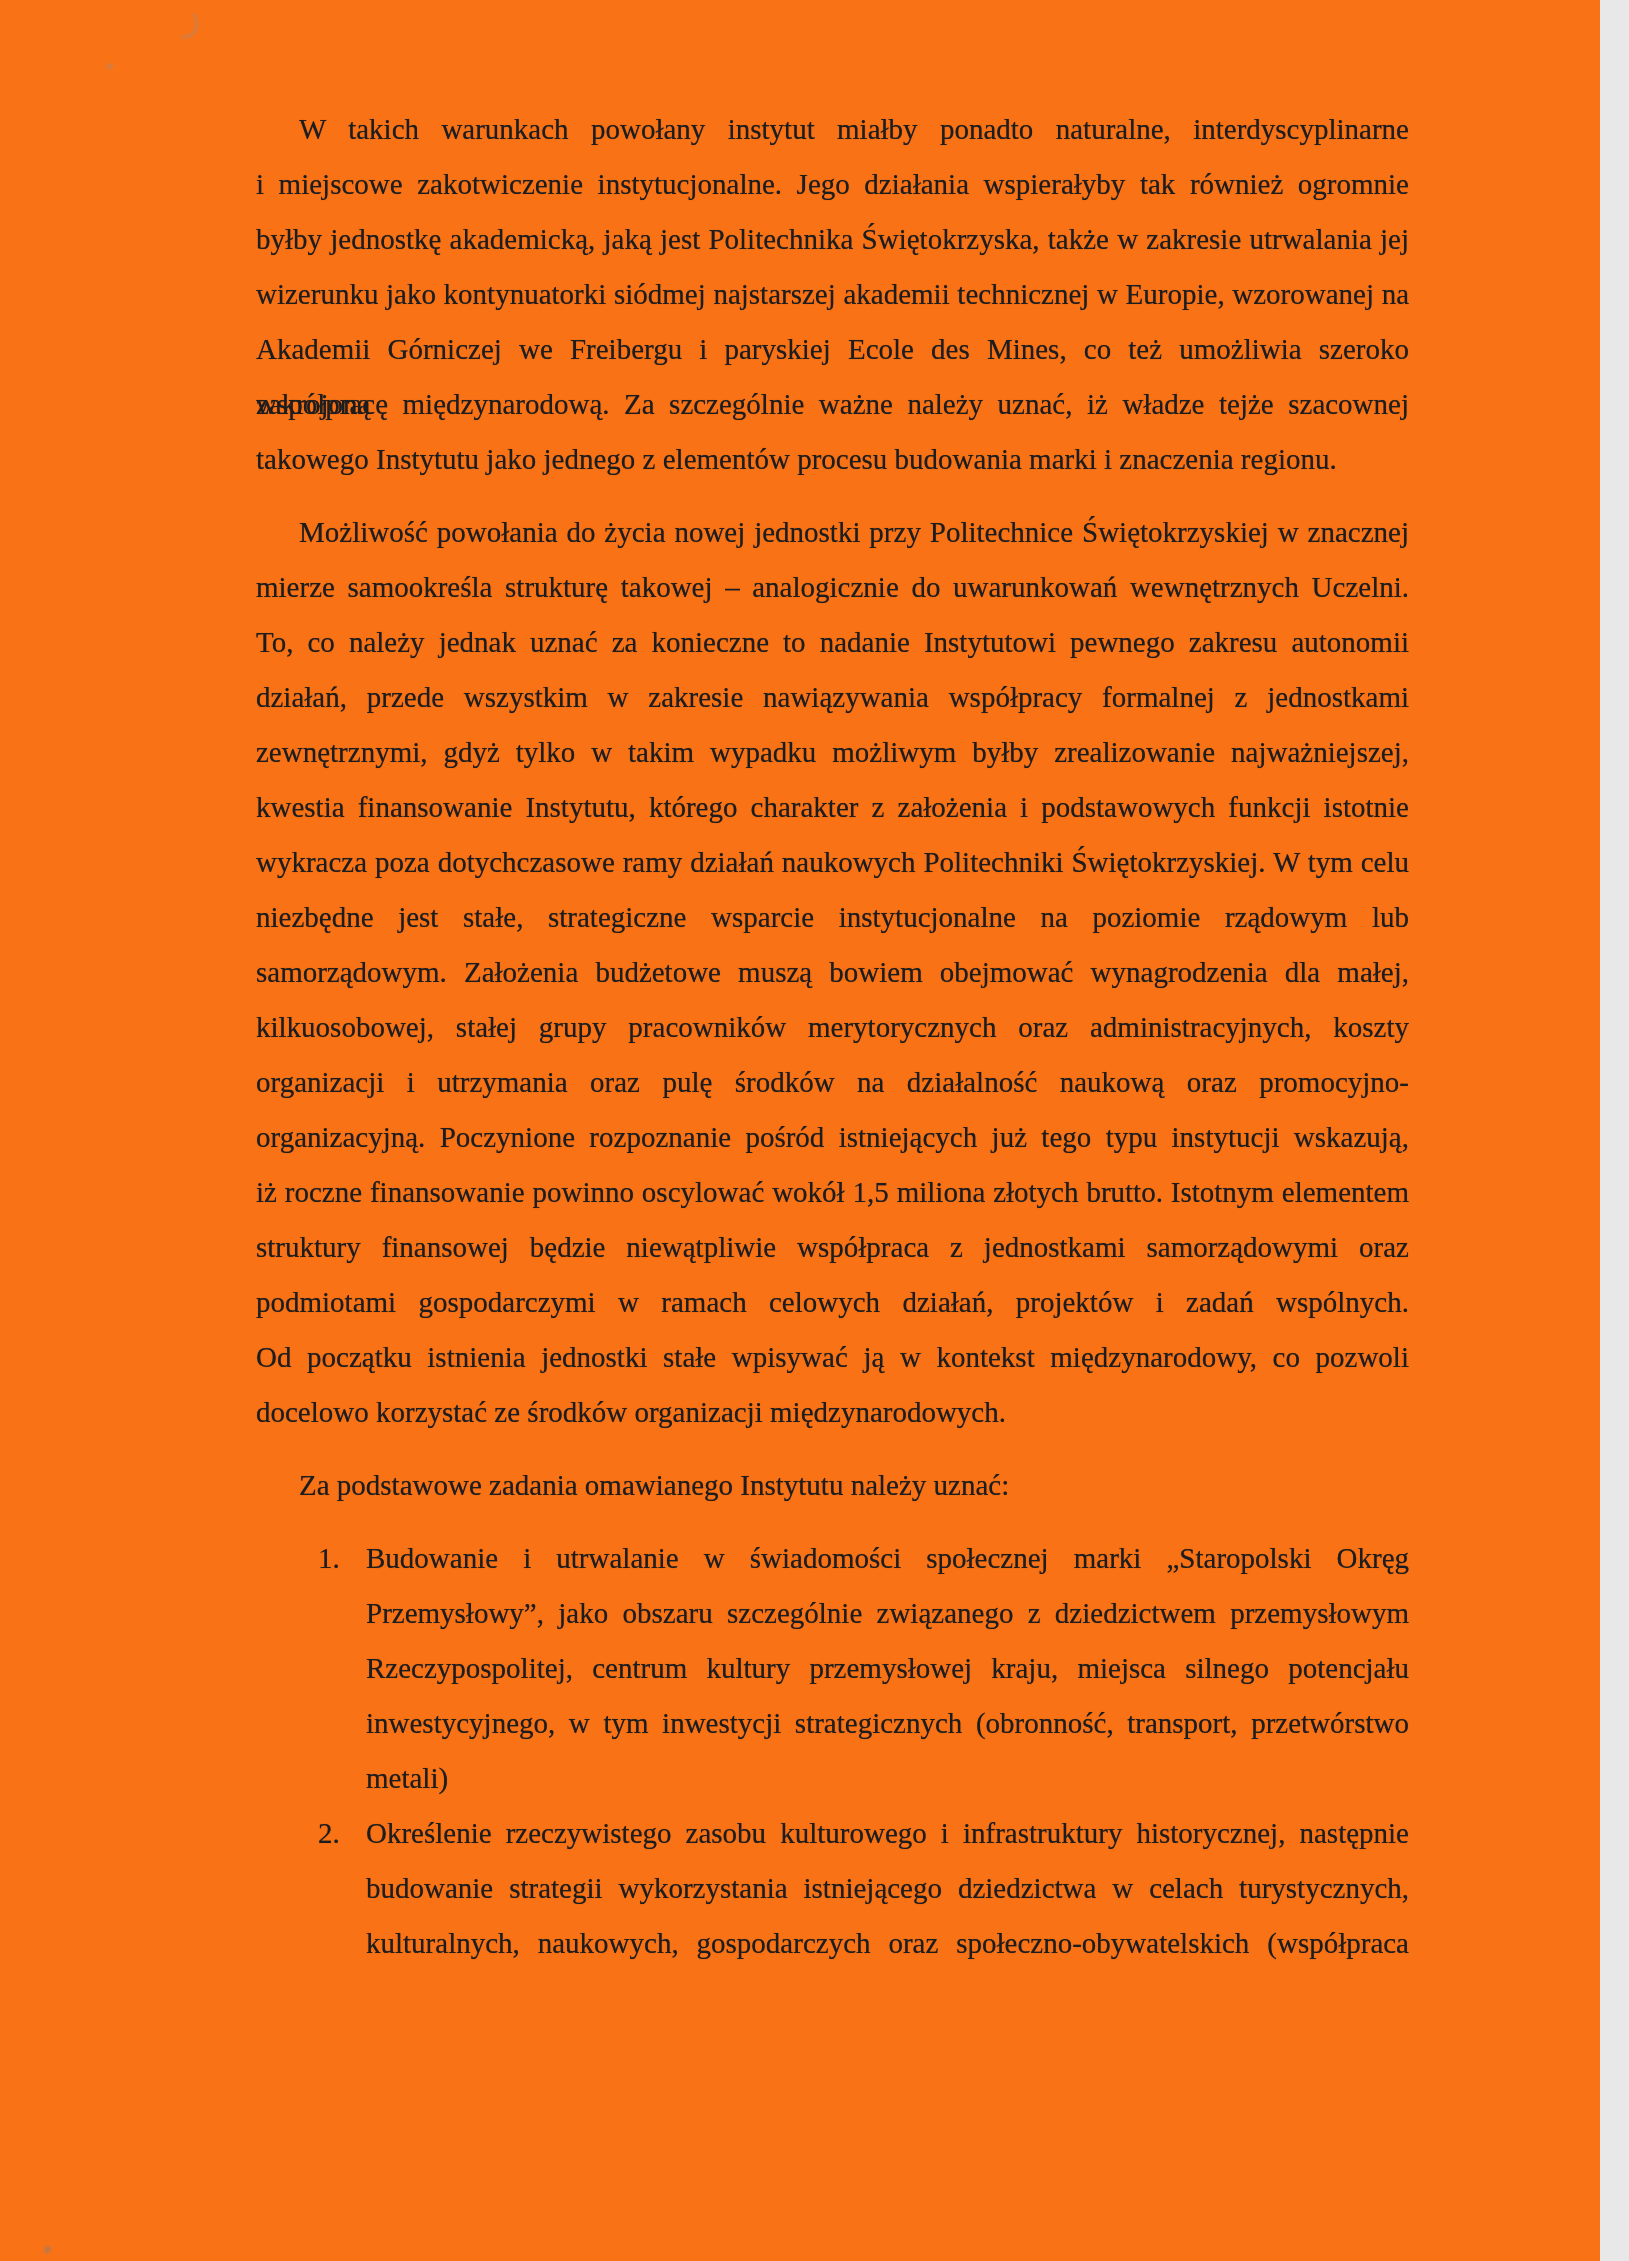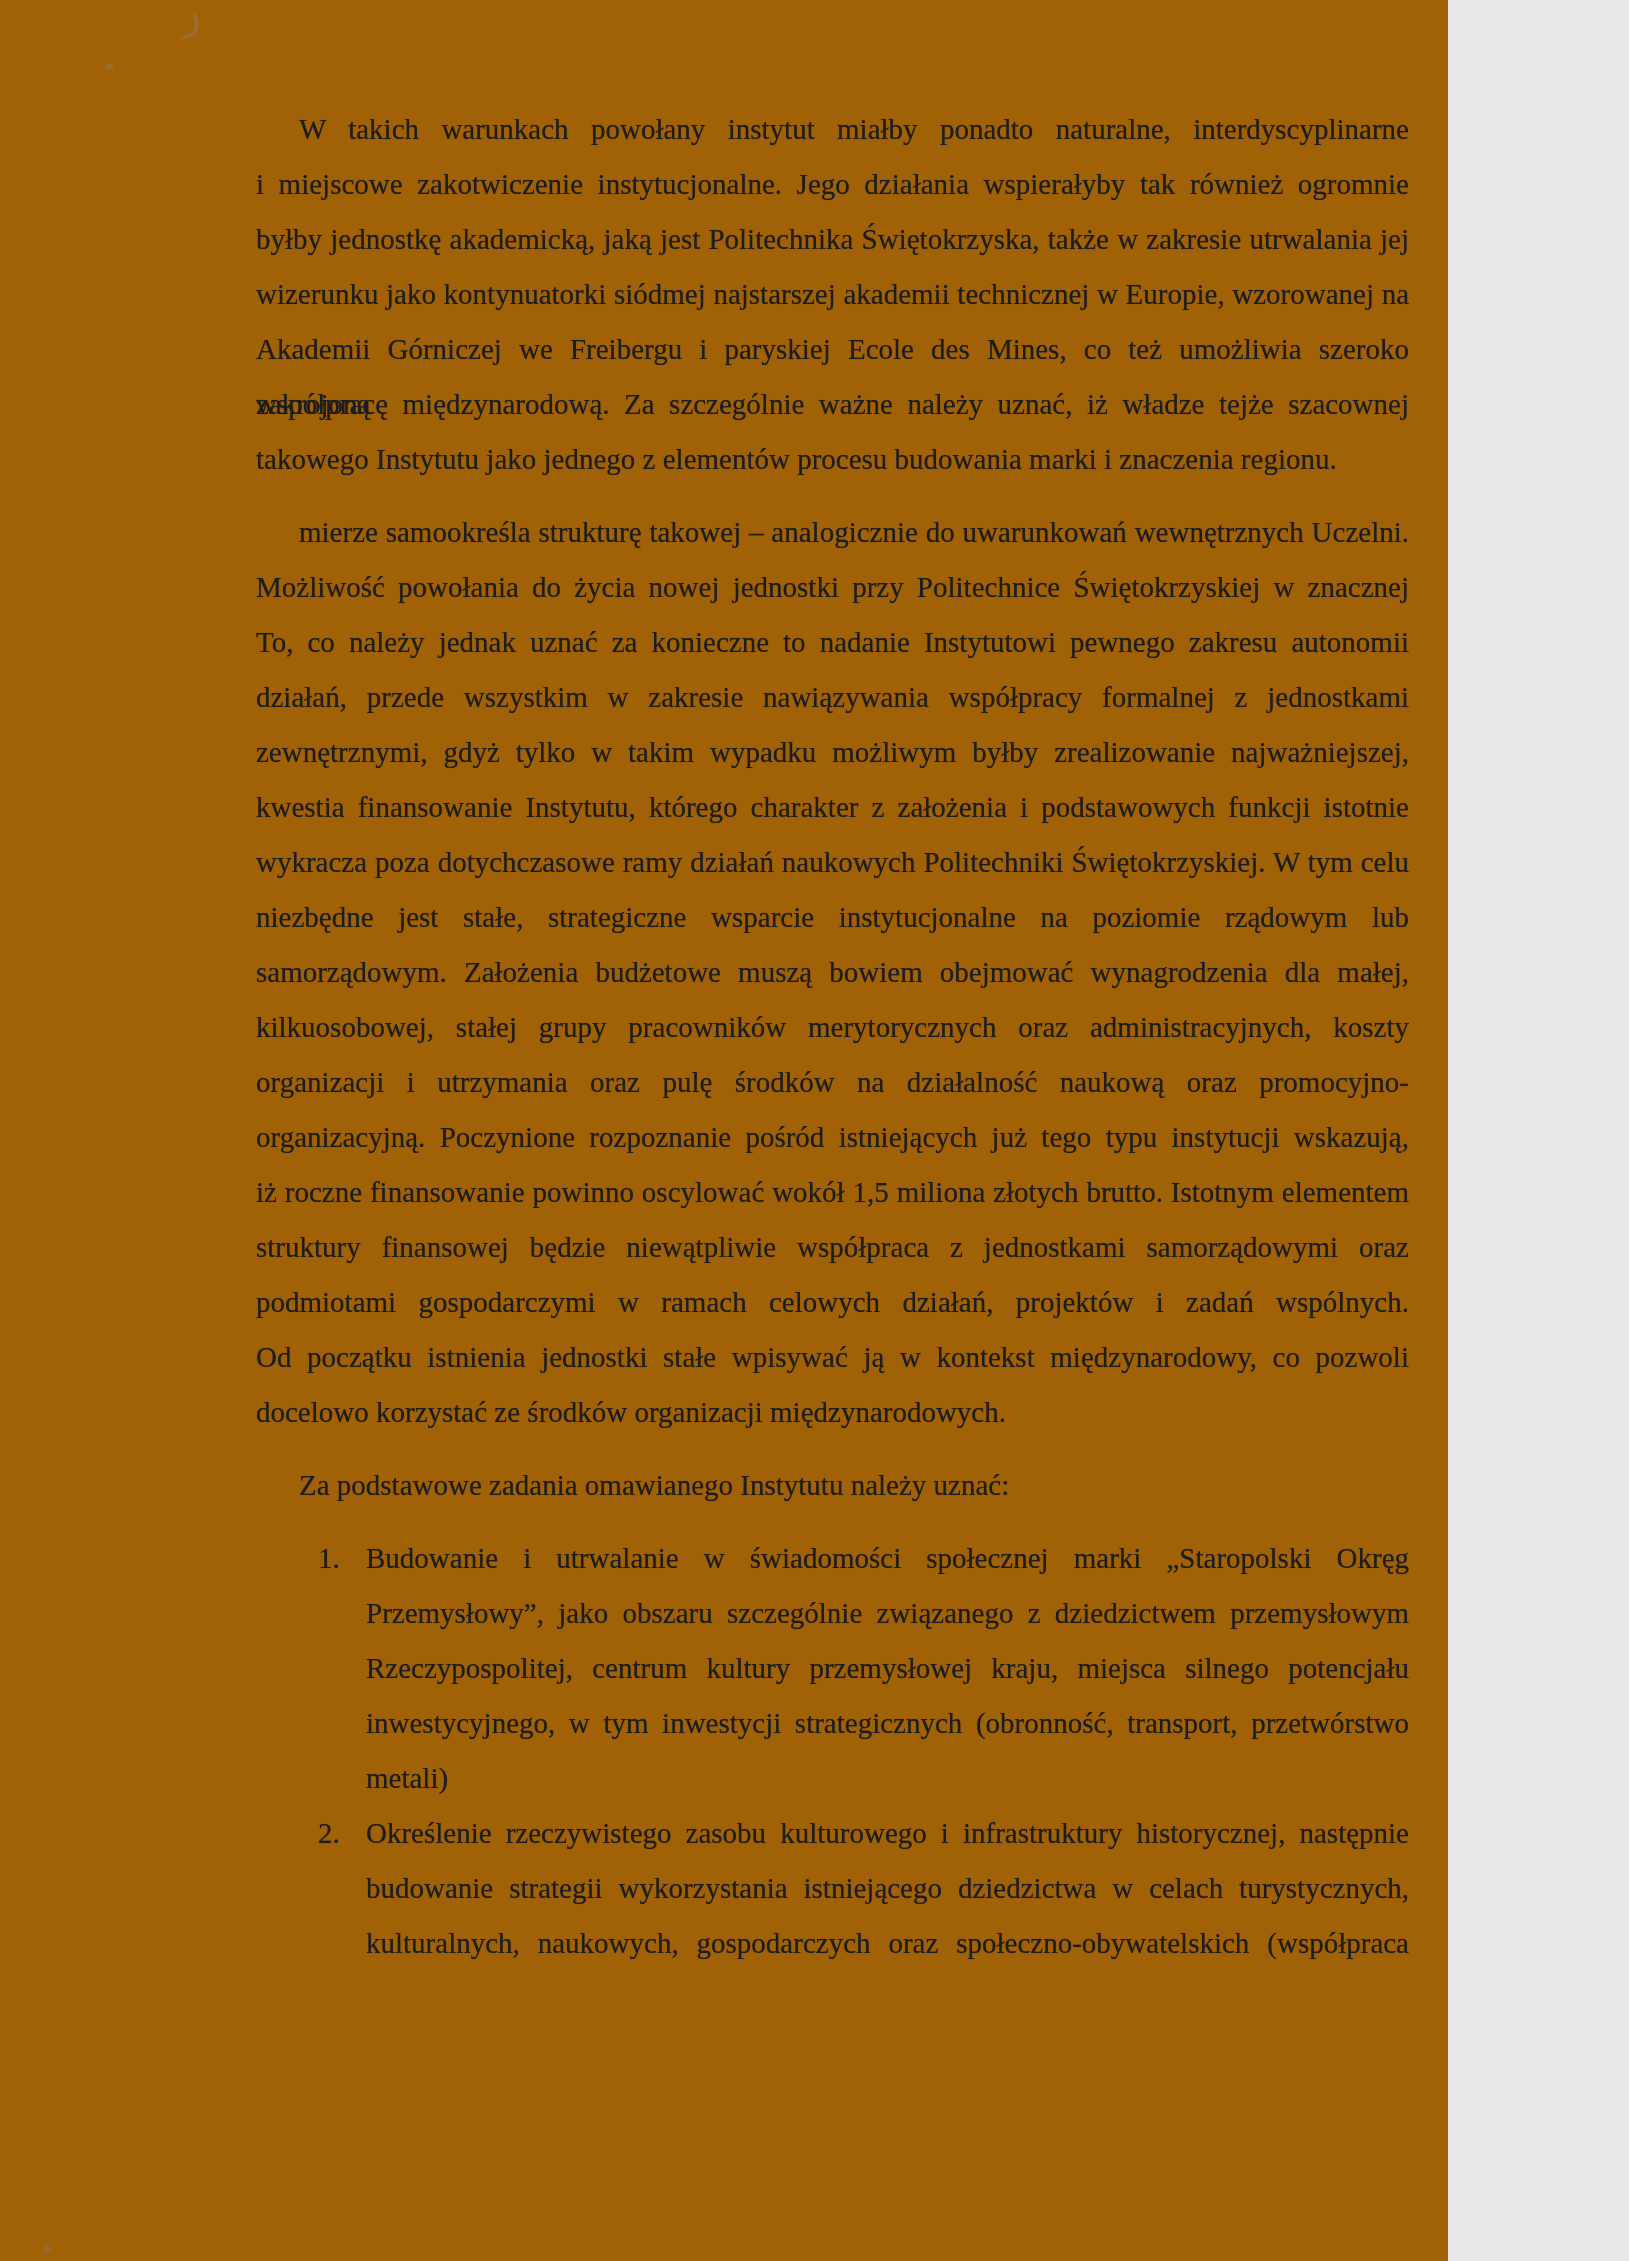--- a/index.html
+++ b/index.html
@@ -1,20 +1,20 @@
 <!DOCTYPE html>
 <html style="font-size:10.5px"><head>
 <meta charset="utf-8">
 <style>
   html, body { margin: 0; padding: 0; background: #e8e8e8; }
   .page {
     position: relative;
-    width: 1448px;
+    width: 1600px;
     height: 2261px;
-    background: #a16207;
+    background: #f97316;
     overflow: hidden;
     font-family: "Liberation Serif", serif;
     color: #1d1d1f;
   }
   .doc-body {
     position: absolute;
     left: 256px;
     top: 102px;
     width: 1153px;
   }
@@ -75,22 +75,22 @@
       <div class="para indent">
         <div class="line">W takich warunkach powołany instytut miałby ponadto naturalne, interdyscyplinarne</div>
         <div class="line">i miejscowe zakotwiczenie instytucjonalne. Jego działania wspierałyby tak również ogromnie</div>
         <div class="line">byłby jednostkę akademicką, jaką jest Politechnika Świętokrzyska, także w zakresie utrwalania jej</div>
         <div class="line">wizerunku jako kontynuatorki siódmej najstarszej akademii technicznej w Europie, wzorowanej na</div>
         <div class="line">Akademii Górniczej we Freibergu i paryskiej Ecole des Mines, co też umożliwia szeroko zakrojoną</div>
         <div class="line">współpracę międzynarodową. Za szczególnie ważne należy uznać, iż władze tejże szacownej</div>
         <div class="line flush">takowego Instytutu jako jednego z elementów procesu budowania marki i znaczenia regionu.</div>
       </div>
       <div class="para indent">
+        <div class="line">Możliwość powołania do życia nowej jednostki przy Politechnice Świętokrzyskiej w znacznej</div>
         <div class="line">mierze samookreśla strukturę takowej – analogicznie do uwarunkowań wewnętrznych Uczelni.</div>
-        <div class="line">Możliwość powołania do życia nowej jednostki przy Politechnice Świętokrzyskiej w znacznej</div>
         <div class="line">To, co należy jednak uznać za konieczne to nadanie Instytutowi pewnego zakresu autonomii</div>
         <div class="line">działań, przede wszystkim w zakresie nawiązywania współpracy formalnej z jednostkami</div>
         <div class="line">zewnętrznymi, gdyż tylko w takim wypadku możliwym byłby zrealizowanie najważniejszej,</div>
         <div class="line">kwestia finansowanie Instytutu, którego charakter z założenia i podstawowych funkcji istotnie</div>
         <div class="line">wykracza poza dotychczasowe ramy działań naukowych Politechniki Świętokrzyskiej. W tym celu</div>
         <div class="line">niezbędne jest stałe, strategiczne wsparcie instytucjonalne na poziomie rządowym lub</div>
         <div class="line">samorządowym. Założenia budżetowe muszą bowiem obejmować wynagrodzenia dla małej,</div>
         <div class="line">kilkuosobowej, stałej grupy pracowników merytorycznych oraz administracyjnych, koszty</div>
         <div class="line">organizacji i utrzymania oraz pulę środków na działalność naukową oraz promocyjno-</div>
         <div class="line">organizacyjną. Poczynione rozpoznanie pośród istniejących już tego typu instytucji wskazują,</div>

